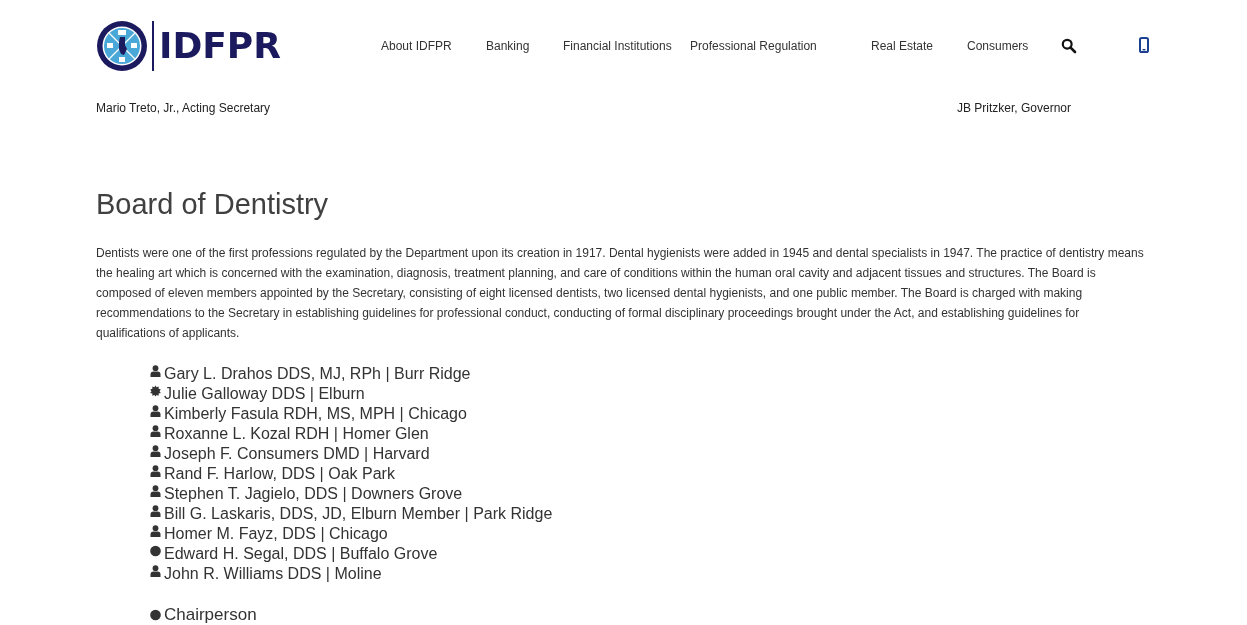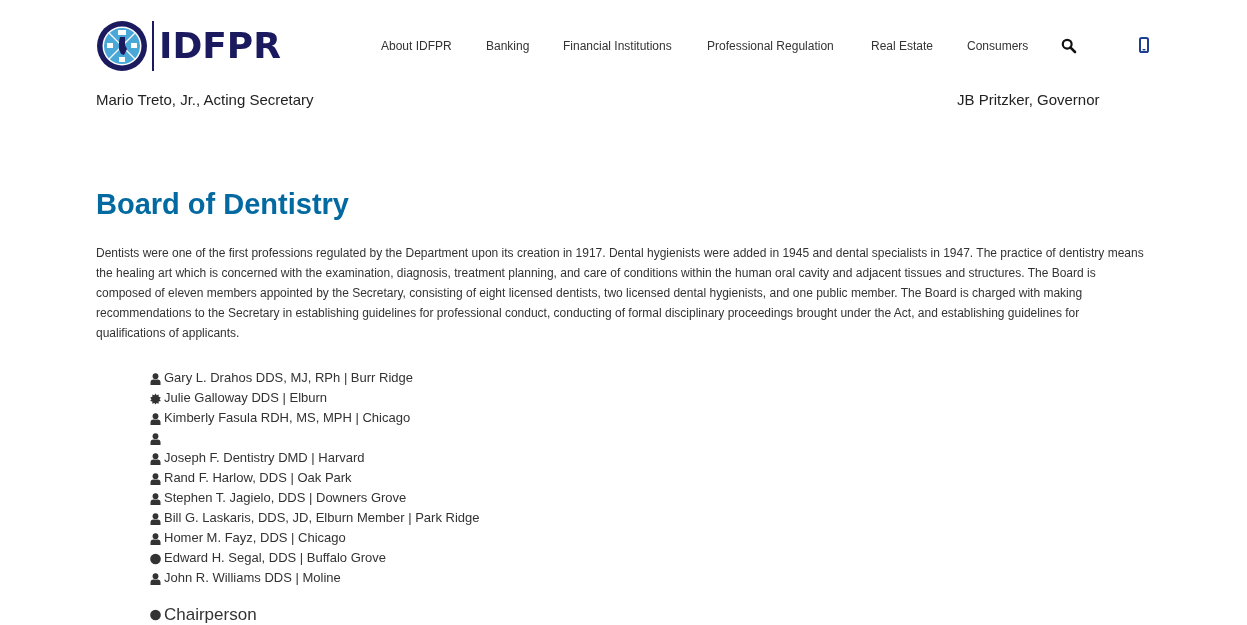--- a/index.html
+++ b/index.html
@@ -9,28 +9,28 @@
   .header { position: absolute; left: 0; top: 0; width: 1247px; height: 120px; }
   .logo { position: absolute; left: 96px; top: 19px; display: flex; align-items: center; height: 54px; }
   .logo-seal { width: 52px; height: 52px; }
   .logo-divider { width: 2px; height: 50px; background: #1c1a5e; margin-left: 4px; margin-right: 5px; }
   .logo-text { font-family: "DejaVu Sans", sans-serif; font-weight: bold; font-size: 36px; color: #1c1a5e; letter-spacing: 0px; line-height: 1; }
 
   .nav { position: absolute; top: 37px; left: 0; height: 20px; }
   .nav-item { position: absolute; top: 0; font-size: 12px; color: #333333; white-space: nowrap; cursor: pointer; line-height: 18px; }
   .nav-icon { position: absolute; cursor: pointer; }
 
-  .officials { position: absolute; top: 92px; font-size: 15px; color: #222222; white-space: nowrap; line-height: 16px; }
+  .officials { position: absolute; top: 100px; font-size: 12px; color: #222222; white-space: nowrap; line-height: 16px; }
 
-  .page-title { position: absolute; left: 96px; top: 186px; font-size: 29px; font-weight: bold; color: #0369a1; line-height: 36px; }
+  .page-title { position: absolute; left: 96px; top: 186px; font-size: 29px; font-weight: normal; color: #404040; line-height: 36px; }
 
   .intro { position: absolute; left: 96px; top: 243px; width: 1050px; font-size: 12px; line-height: 20px; color: #333333; }
 
   .members { position: absolute; left: 150px; top: 365px; list-style: none; }
-  .member { display: flex; align-items: flex-end; height: 20px; font-size: 13px; color: #333333; white-space: nowrap; }
+  .member { display: flex; align-items: flex-start; height: 20px; font-size: 16px; color: #333333; white-space: nowrap; }
   .member .ic { width: 11px; height: 12px; margin-right: 3px; display: inline-flex; align-items: center; justify-content: center; }
   .legend { position: absolute; left: 150px; top: 605px; display: flex; align-items: center; height: 20px; font-size: 17px; color: #333333; }
   .legend .ic { width: 11px; height: 12px; margin-right: 3px; display: inline-flex; align-items: center; justify-content: center; }
 </style>
 </head>
 <body>
 
 <div class="header">
   <div class="logo">
     <svg class="logo-seal" viewBox="0 0 52 52">
@@ -45,21 +45,21 @@
       <rect x="23" y="37" width="6" height="5" fill="#ffffff"></rect>
     </svg>
     <div class="logo-divider"></div>
     <span class="logo-text">IDFPR</span>
   </div>
 
   <nav class="nav">
     <span class="nav-item" style="left:381px">About IDFPR</span>
     <span class="nav-item" style="left:486px">Banking</span>
     <span class="nav-item" style="left:563px">Financial Institutions</span>
-    <span class="nav-item" style="left:707px">Professional Regulation</span>
+    <span class="nav-item" style="left:690px">Professional Regulation</span>
     <span class="nav-item" style="left:871px">Real Estate</span>
     <span class="nav-item" style="left:967px">Consumers</span>
     <svg class="nav-icon" style="left:1061px; top:1px;" width="16" height="16" viewBox="0 0 16 16">
       <circle cx="6.2" cy="6.2" r="4.4" fill="none" stroke="#111" stroke-width="2.2"></circle>
       <line x1="9.4" y1="9.4" x2="14" y2="14" stroke="#111" stroke-width="2.6" stroke-linecap="round"></line>
     </svg>
     <svg class="nav-icon" style="left:1139px; top:0px;" width="10" height="16" viewBox="0 0 10 16">
       <rect x="1" y="1" width="8" height="14" rx="1.6" fill="none" stroke="#1d3f8f" stroke-width="2"></rect>
       <rect x="3.5" y="12" width="3" height="1.4" fill="#1d3f8f"></rect>
     </svg>
@@ -100,29 +100,30 @@
       </span>
     <span>Kimberly Fasula RDH, MS, MPH | Chicago</span>
   </li>
   <li class="member">
     <span class="ic">
         <svg width="11" height="12" viewBox="0 0 11 12">
           <circle cx="5.5" cy="3.2" r="2.9" fill="#333"></circle>
           <path d="M0.5 12 L0.5 9.6 Q0.5 6.8 3.5 6.6 L7.5 6.6 Q10.5 6.8 10.5 9.6 L10.5 12 Z" fill="#333"></path>
         </svg>
       </span>
+    <span>Roxanne L. Kozal RDH | Homer Glen</span>
   </li>
   <li class="member">
     <span class="ic">
         <svg width="11" height="12" viewBox="0 0 11 12">
           <circle cx="5.5" cy="3.2" r="2.9" fill="#333"></circle>
           <path d="M0.5 12 L0.5 9.6 Q0.5 6.8 3.5 6.6 L7.5 6.6 Q10.5 6.8 10.5 9.6 L10.5 12 Z" fill="#333"></path>
         </svg>
       </span>
-    <span>Joseph F. Dentistry DMD | Harvard</span>
+    <span>Joseph F. Consumers DMD | Harvard</span>
   </li>
   <li class="member">
     <span class="ic">
         <svg width="11" height="12" viewBox="0 0 11 12">
           <circle cx="5.5" cy="3.2" r="2.9" fill="#333"></circle>
           <path d="M0.5 12 L0.5 9.6 Q0.5 6.8 3.5 6.6 L7.5 6.6 Q10.5 6.8 10.5 9.6 L10.5 12 Z" fill="#333"></path>
         </svg>
       </span>
     <span>Rand F. Harlow, DDS | Oak Park</span>
   </li>

